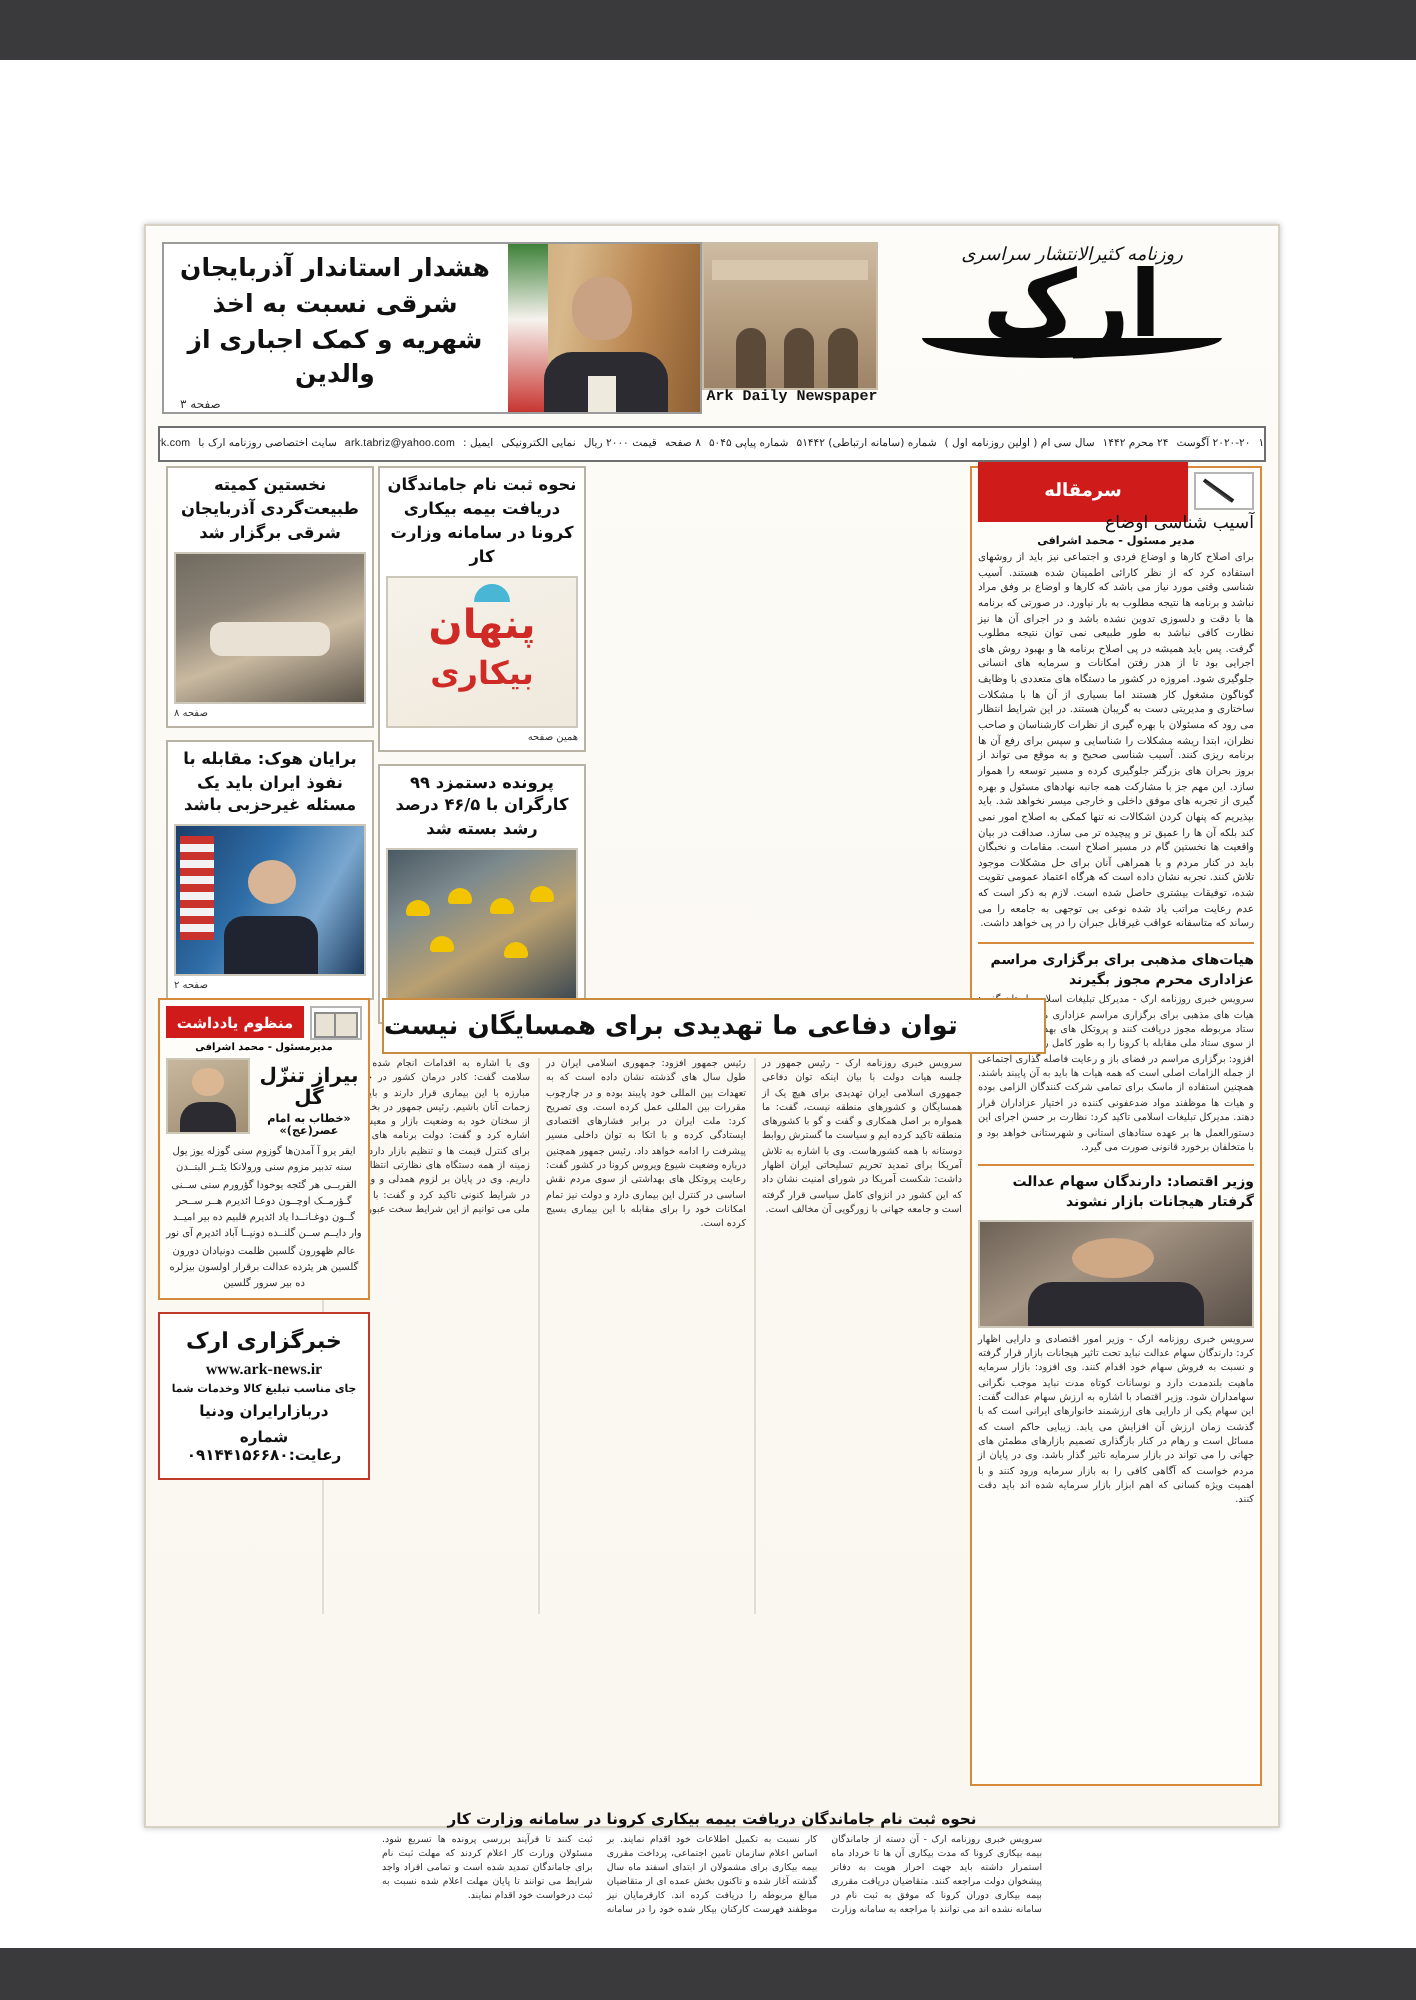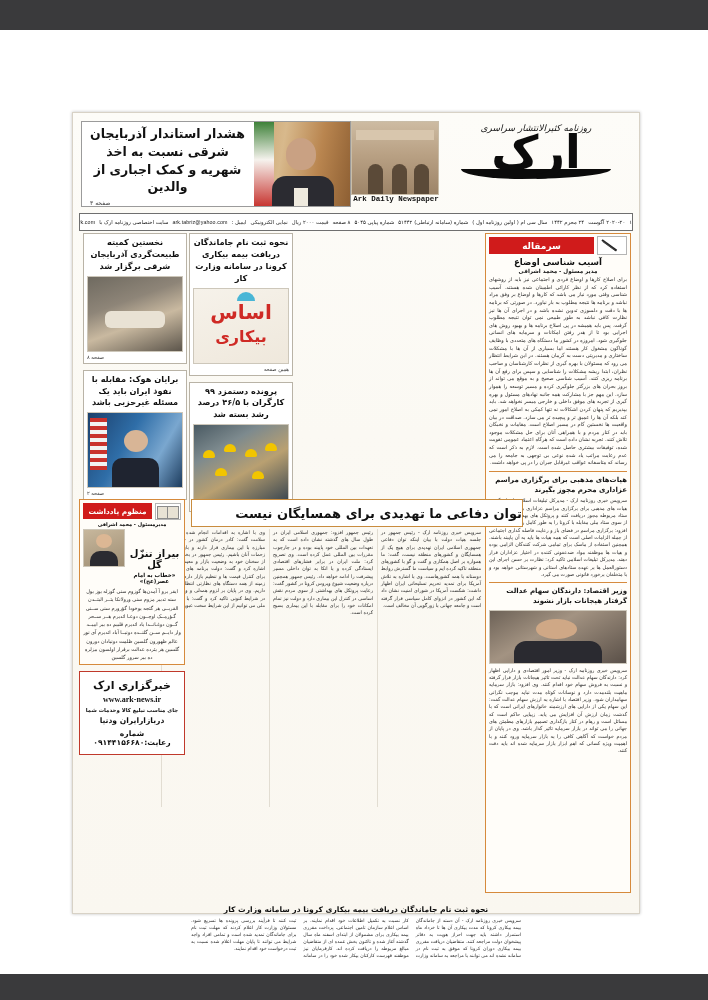--- a/index.html
+++ b/index.html
@@ -113,24 +113,24 @@
   }
   .edit-head .pen:before{
     content:"";position:absolute;left:4px;top:2px;width:18px;height:2px;
     background:#222;transform:rotate(36deg);transform-origin:left center;
   }
   .edit-head .pen:after{
     content:"";position:absolute;left:5px;top:4px;width:15px;height:1px;
     background:#444;transform:rotate(36deg);transform-origin:left center;
   }
   .edit-head .tag{
-    flex:1;height:17px;background:#d01b1b;color:#fff;font-size:9px;font-weight:bold;
+    flex:1;height:30px;background:#d01b1b;color:#fff;font-size:9px;font-weight:bold;
     display:flex;align-items:center;justify-content:center;
   }
-  .edit-title{font-size:8.6px;font-weight:bold;text-align:center;margin:2px 0 1px;color:#111;}
+  .edit-title{font-size:8.6px;font-weight:normal;text-align:right;margin:2px 0 1px;color:#111;}
   .edit-byline{font-size:5.6px;font-weight:bold;text-align:center;color:#111;margin-bottom:2px;}
   .edit-body{font-size:5.1px;line-height:1.5;text-align:justify;color:#2a2a2a;}
 
   
   .col-main{
     position:absolute;right:150px;top:0;width:186px;height:255px;
   }
   .main-h{
     font-size:19px;font-weight:bold;line-height:1.5;color:#111;
     text-align:center;margin:4px 2px 6px 2px;
@@ -196,21 +196,21 @@
   .ph-work .hat:nth-child(2){left:32%;top:26%;}
   .ph-work .hat:nth-child(3){left:54%;top:32%;}
   .ph-work .hat:nth-child(4){left:76%;top:24%;}
   .ph-work .hat:nth-child(5){left:22%;top:58%;}
   .ph-work .hat:nth-child(6){left:62%;top:62%;}
 
   
   .deck{
     position:absolute;left:112px;top:266px;width:330px;height:26px;
     border:1px solid #c98c3e;background:#fff;
-    display:flex;align-items:center;justify-content:flex-start;
+    display:flex;align-items:center;justify-content:flex-end;
   }
   .deck h2{margin:0;font-size:13px;font-weight:bold;color:#111;}
 
   
   .lower{position:absolute;left:0;top:296px;width:552px;height:364px;}
   .lower .body-col{
     position:absolute;top:0;width:104px;height:278px;
     font-size:4.8px;line-height:1.52;text-align:justify;color:#2b2b2b;
     border-left:1px solid #e2ddd2;padding-left:3px;box-sizing:border-box;
   }
@@ -229,21 +229,21 @@
     content:"";position:absolute;top:2px;width:10px;height:11px;background:#e8e2d4;border:1px solid #8b8b8b;
   }
   .mz-head .book:before{left:1px;} .mz-head .book:after{right:1px;}
   .mz-head .tag{
     flex:1;height:16px;background:#d01b1b;color:#fff;font-size:7.4px;font-weight:bold;
     display:flex;align-items:center;justify-content:center;text-align:right;
   }
   .mz-byline{font-size:5px;font-weight:bold;text-align:center;margin:2px 0;}
   .mz-row{display:flex;gap:3px;align-items:flex-start;}
   .mz-titles{flex:1;text-align:center;}
-  .mz-title{font-size:10px;font-weight:bold;color:#111;margin-top:19px;}
+  .mz-title{font-size:10px;font-weight:bold;color:#111;margin-top:4px;}
   .mz-sub{font-size:5.6px;font-weight:bold;color:#111;margin-top:2px;}
   .mz-portrait{
     width:40px;height:36px;border:1px solid #cdc7ba;position:relative;overflow:hidden;
     background:linear-gradient(160deg,#c7b79c 0%,#9f8e74 100%);
   }
   .mz-portrait .h{position:absolute;left:30%;top:10%;width:40%;height:40%;background:#dcb794;border-radius:50%;}
   .mz-portrait .b{position:absolute;left:16%;bottom:0;width:68%;height:42%;background:#2b2b31;border-radius:10px 10px 0 0;}
   .mz-poem{font-size:5px;line-height:1.65;text-align:center;color:#2a2a2a;margin-top:3px;}
 
   .ad-box{
@@ -350,21 +350,21 @@
           <p>سرویس خبری روزنامه ارک - وزیر امور اقتصادی و دارایی اظهار کرد: دارندگان سهام عدالت نباید تحت تاثیر هیجانات بازار قرار گرفته و نسبت به فروش سهام خود اقدام کنند. وی افزود: بازار سرمایه ماهیت بلندمدت دارد و نوسانات کوتاه مدت نباید موجب نگرانی سهامداران شود. وزیر اقتصاد با اشاره به ارزش سهام عدالت گفت: این سهام یکی از دارایی های ارزشمند خانوارهای ایرانی است که با گذشت زمان ارزش آن افزایش می یابد. زیبایی حاکم است که مسائل است و رهام در کنار بازگذاری تصمیم بازارهای مطمئن های جهانی را می تواند در بازار سرمایه تاثیر گذار باشد. وی در پایان از مردم خواست که آگاهی کافی را به بازار سرمایه ورود کنند و با اهمیت ویژه کسانی که اهم ابزار بازار سرمایه شده اند باید دقت کنند.</p>
         </div>
       </div>
 
 
       <div class="col-s2">
         <div class="brief">
           <h3>نحوه ثبت نام جاماندگان دریافت بیمه بیکاری کرونا در سامانه وزارت کار</h3>
           <div class="ph ph-ins">
             <div class="umb"></div>
-            <div class="w1">اساس</div>
+            <div class="w1">پنهان</div>
             <div class="w2">بیکاری</div>
           </div>
           <div class="cap r">همین صفحه</div>
         </div>
         <div class="brief">
           <h3>پرونده دستمزد ۹۹ کارگران با ۴۶/۵ درصد رشد بسته شد</h3>
           <div class="ph ph-work">
             <div class="hat"></div>
             <div class="hat"></div>
             <div class="hat"></div>

